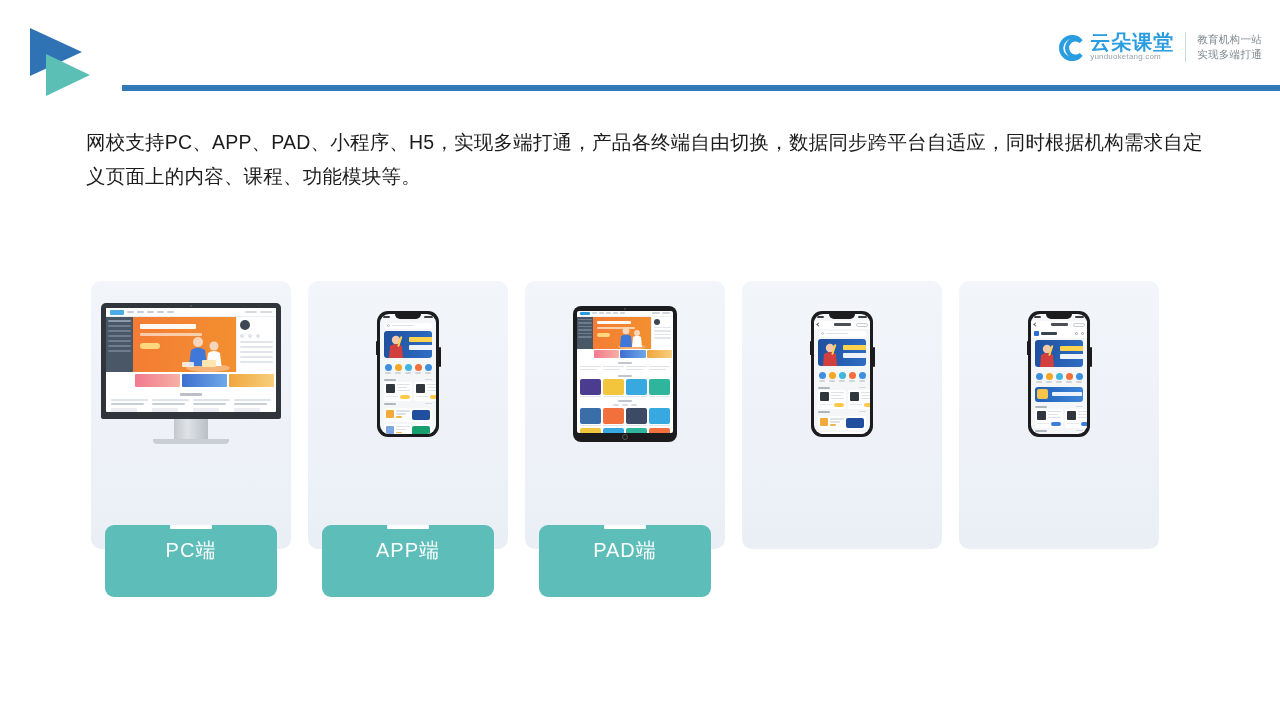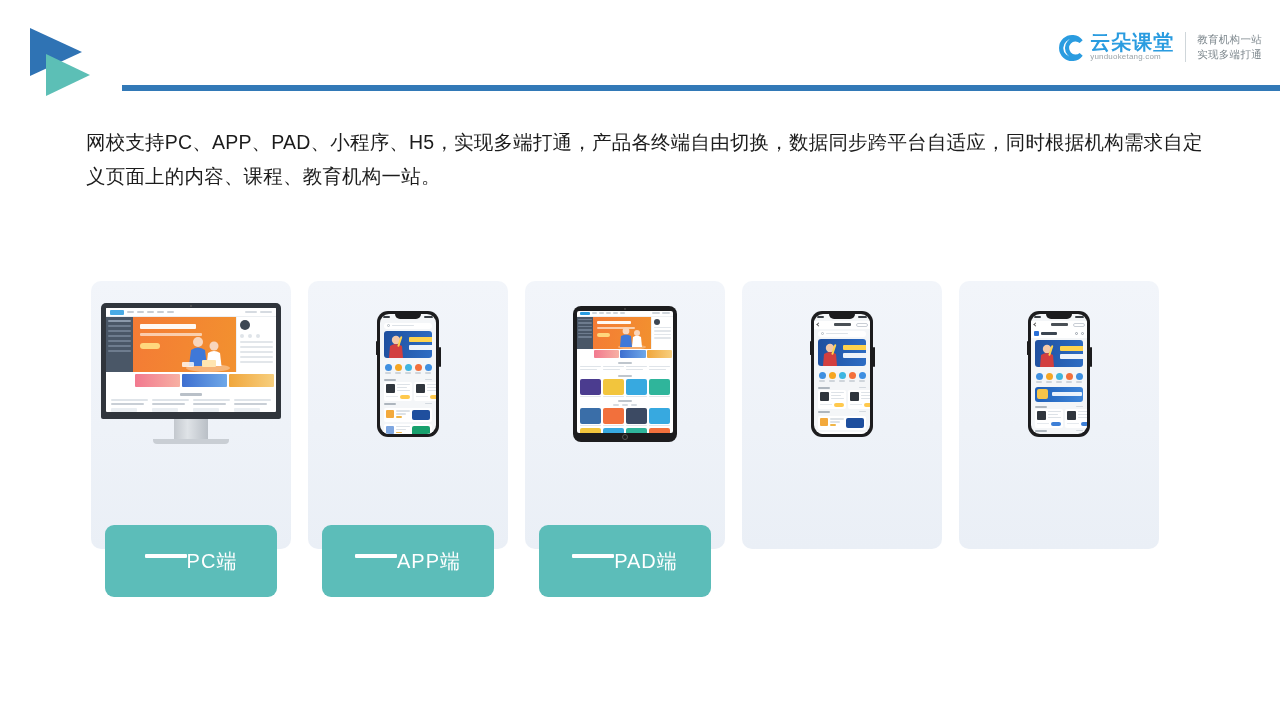--- a/index.html
+++ b/index.html
@@ -71,21 +71,21 @@
   }
   .device-stage {
     position: absolute; left: 0; right: 0; top: 0; height: 185px;
     display: flex; align-items: center; justify-content: center;
   }
 
   .label {
     position: absolute; left: 14px; width: 172px;
     bottom: -48px; height: 72px;
     background: #5cbdb9; border-radius: 9px;
-    display: flex; flex-direction: row; align-items: center; justify-content: center; margin-top: 18px;
+    display: flex; flex-direction: column; align-items: center; justify-content: flex-start; margin-top: 18px;
   }
   .label-bar { width: 42px; height: 4px; background: #ffffff; margin-bottom: 11px; border-radius: 1px; }
   .label-text { font-size: 20px; color: #ffffff; letter-spacing: 1px; line-height: 1; }
 
   
   .monitor { width: 180px; position: relative; }
   .mon-screen {
     width: 180px; height: 116px; background: #30353c;
     border-radius: 5px 5px 2px 2px; padding: 5px 5px 7px 5px; position: relative;
   }
@@ -263,21 +263,21 @@
       </div>
     </div>
     <div class="brand-divider"></div>
     <div class="brand-tag">
       <div>教育机构一站</div>
       <div>实现多端打通</div>
     </div>
   </div>
 </div>
 
-<div class="body-copy">网校支持PC、APP、PAD、小程序、H5，实现多端打通，产品各终端自由切换，数据同步跨平台自适应，同时根据机构需求自定义页面上的内容、课程、教育机构一站。</div>
+<div class="body-copy">网校支持PC、APP、PAD、小程序、H5，实现多端打通，产品各终端自由切换，数据同步跨平台自适应，同时根据机构需求自定义页面上的内容、课程、功能模块等。</div>
 
 <div class="card-row">
 
   <div class="card">
     <div class="device-stage">
       <div class="monitor">
         <div class="mon-screen">
           <div class="mon-cam"></div>
           <div class="web">
             <div class="web-nav">

